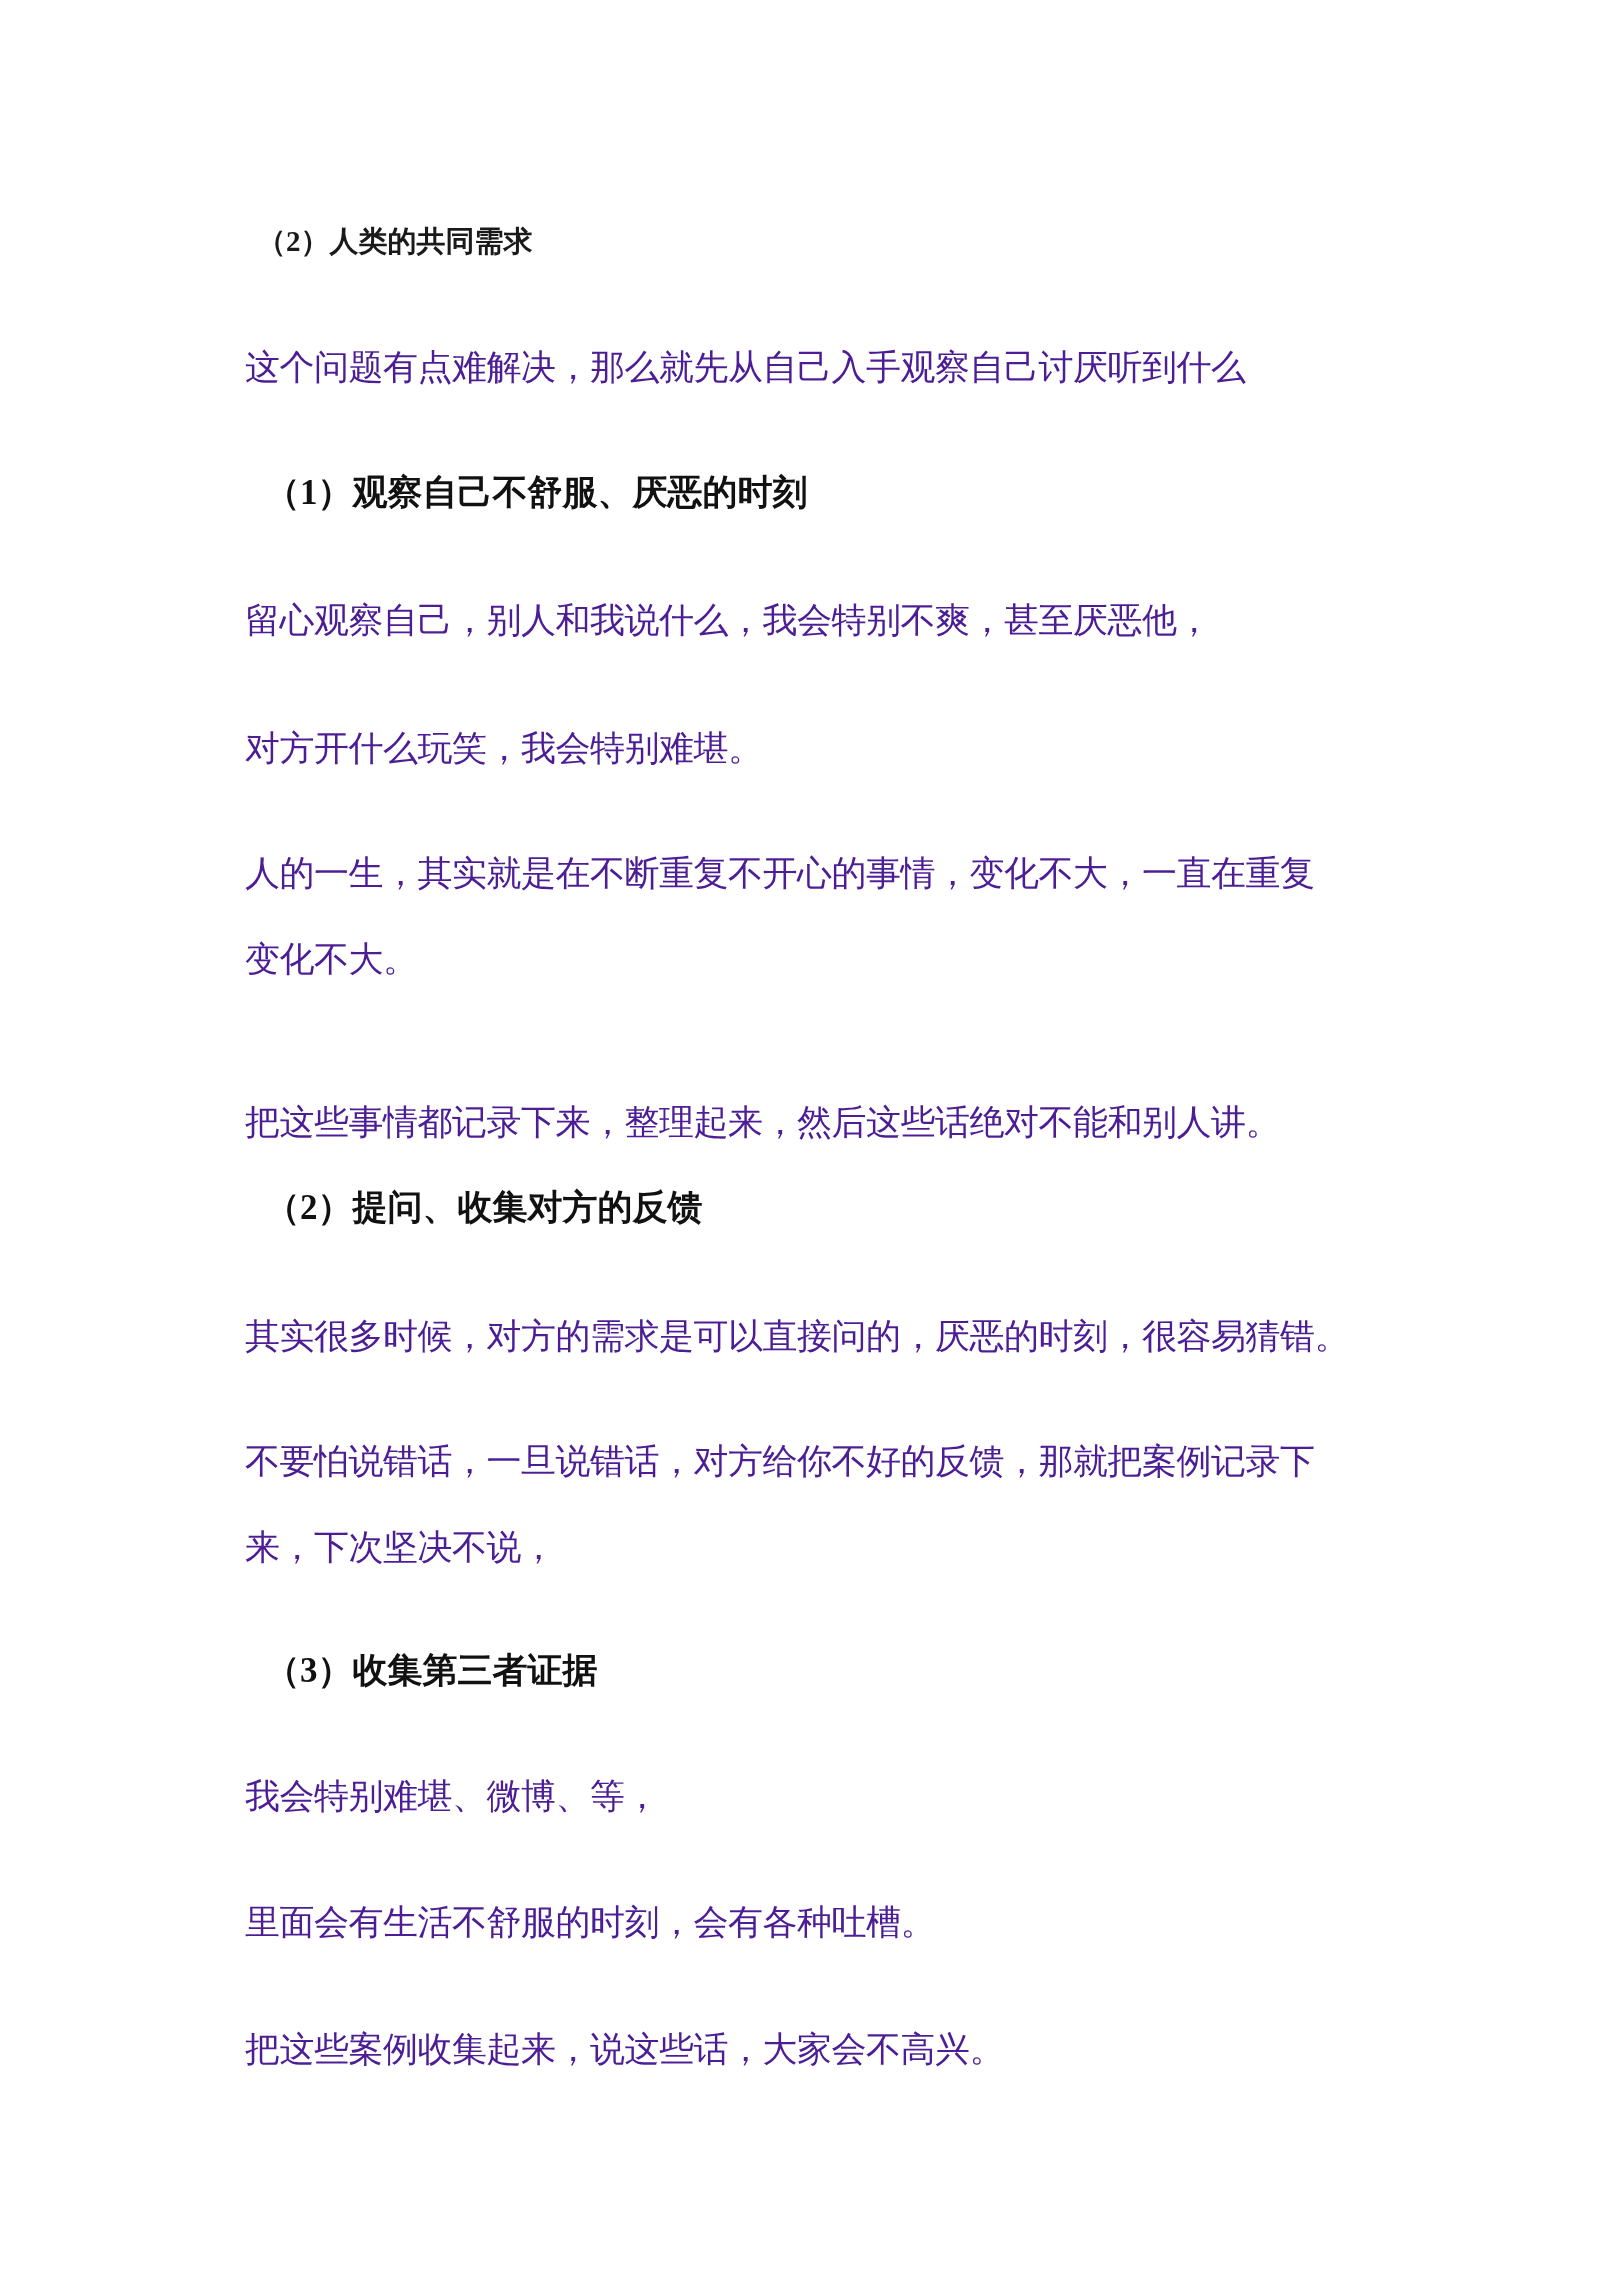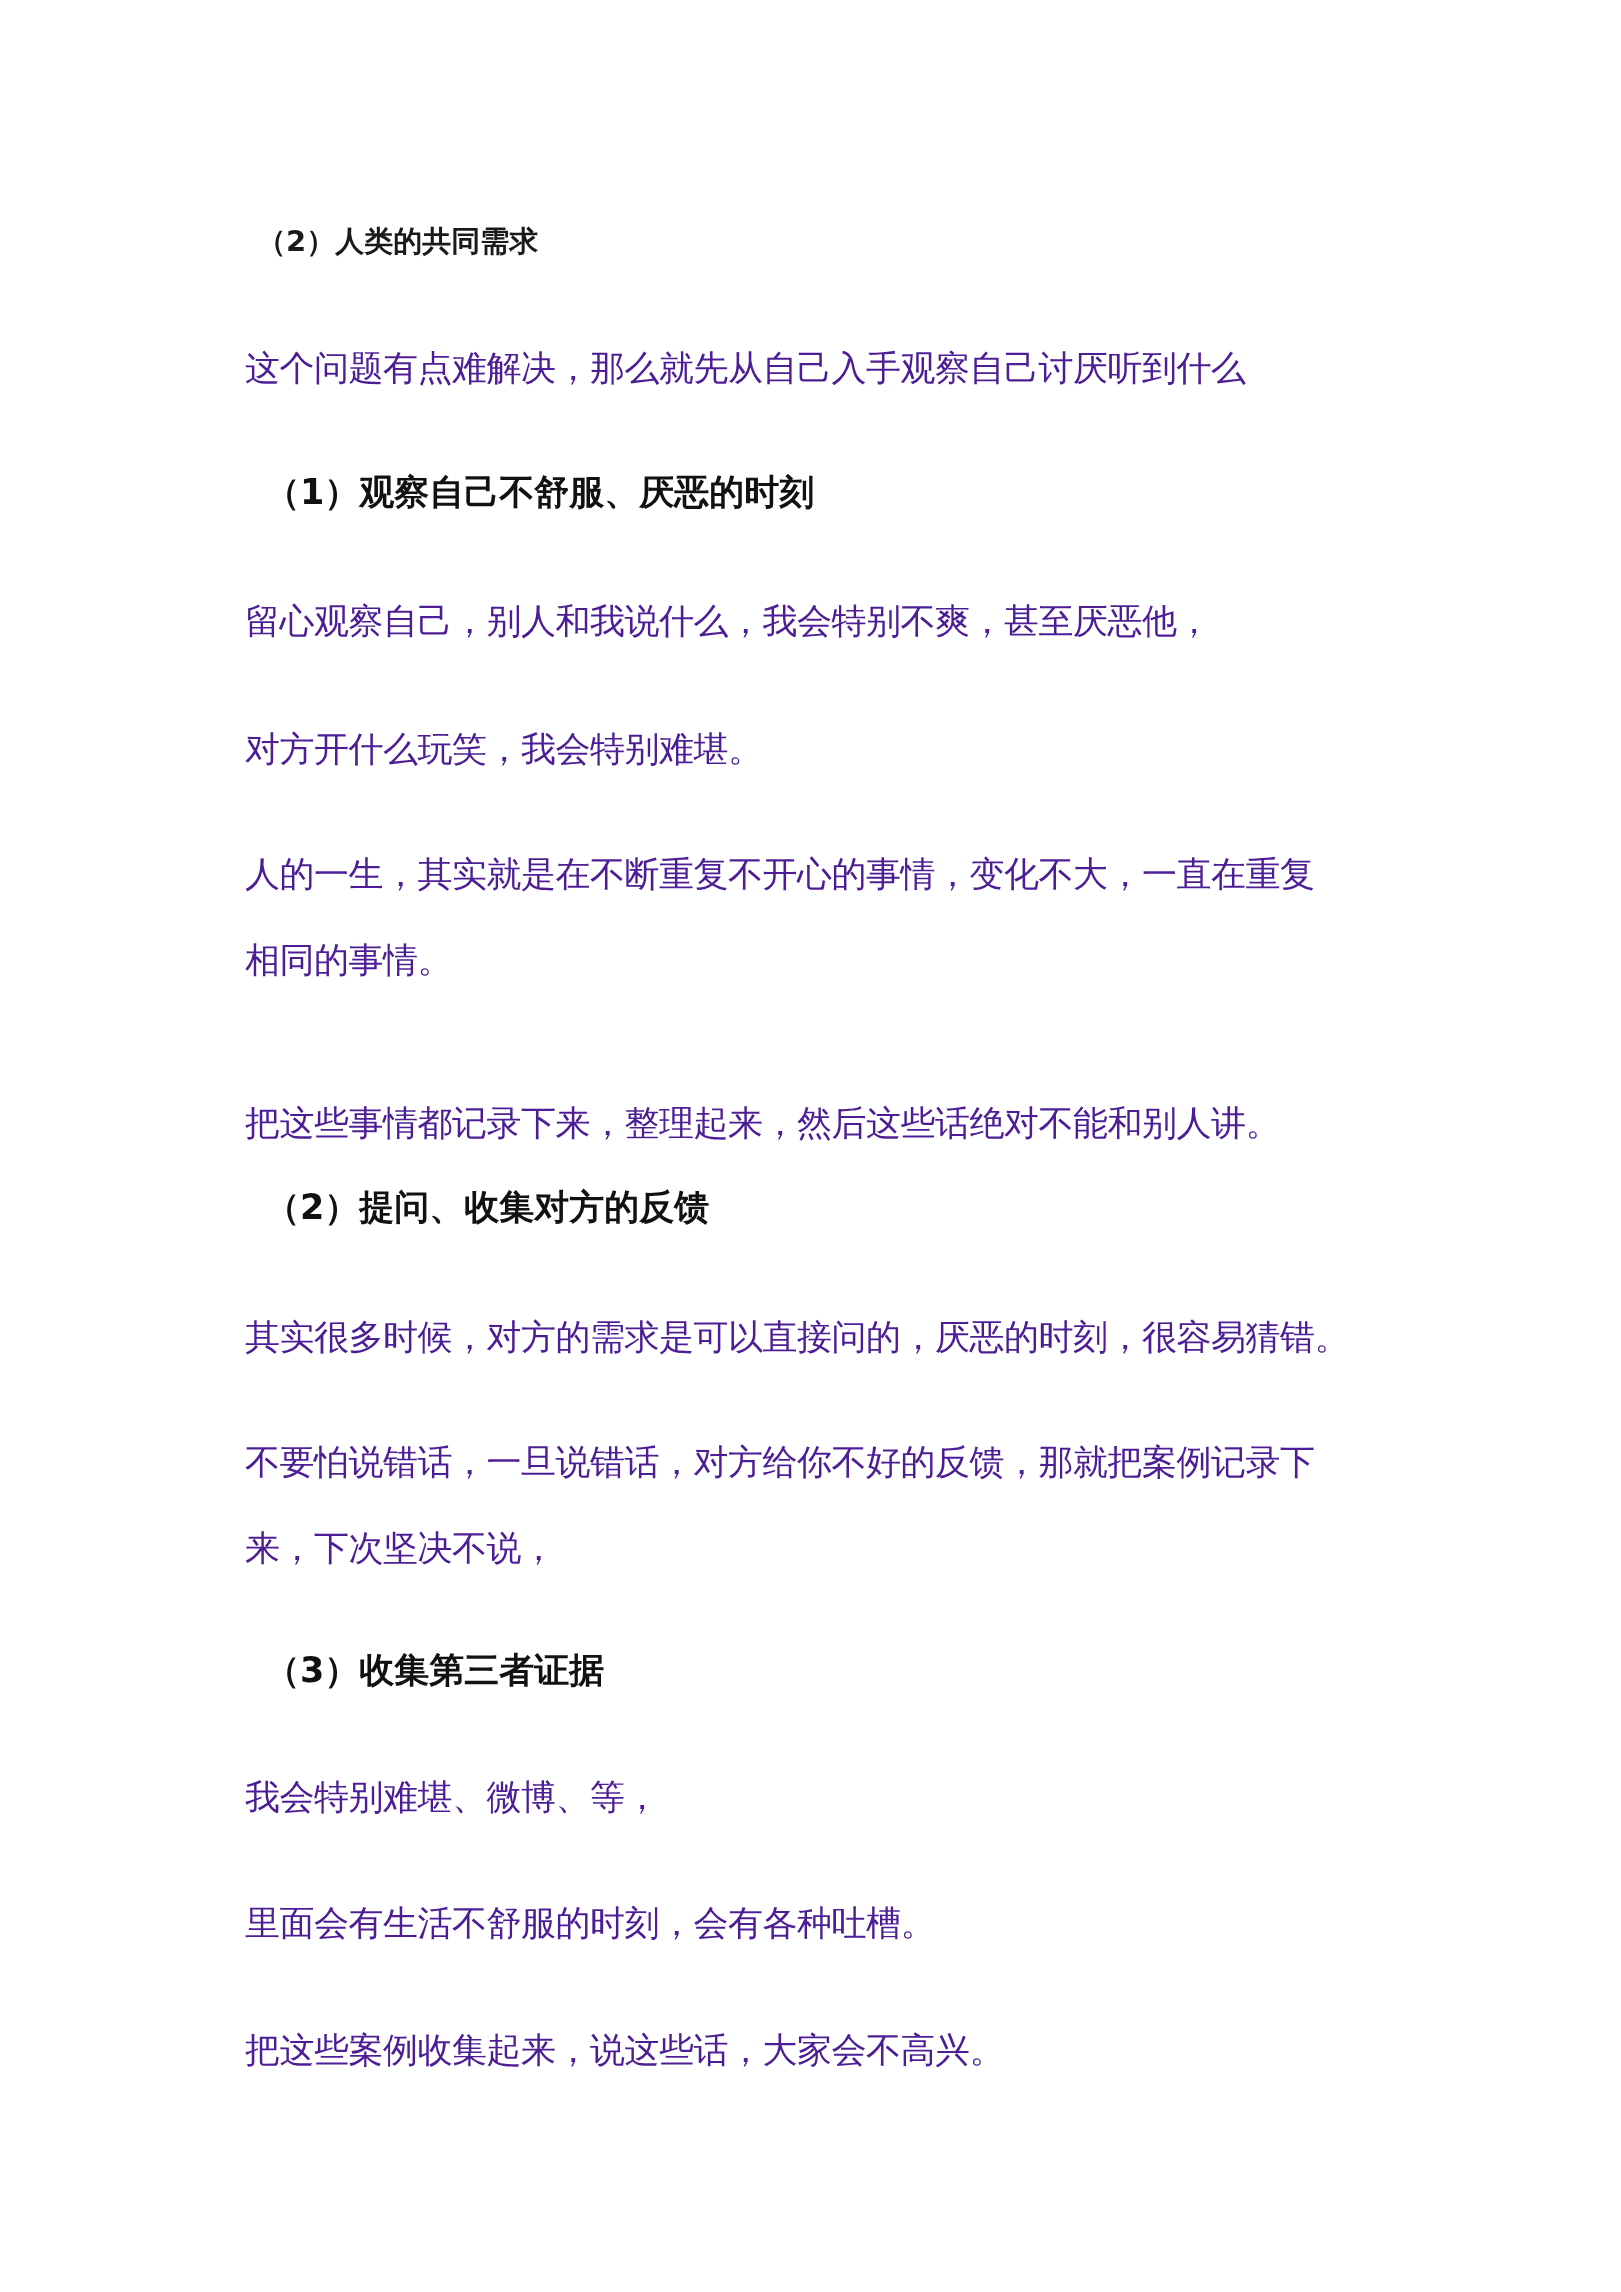--- a/index.html
+++ b/index.html
@@ -14,20 +14,21 @@
     overflow: hidden;
     font-family: "DejaVu Sans", "Liberation Sans", sans-serif;
     color: #1a1a1a;
   }
   .page {
     position: absolute;
     left: 0; top: 0;
     width: 1621px;
     height: 2202px;
     background: #ffffff;
+    font-family: Liberation Serif, serif;
   }
   .blk {
     position: absolute;
     left: 245px;
     width: 1157px;
     margin: 0;
     white-space: nowrap;
   }
   .h-small {
     font-size: 29px;
@@ -69,21 +70,21 @@
   <div class="blk p" style="top:578px;">
     <span class="line">留心观察自己，别人和我说什么，我会特别不爽，甚至厌恶他，</span>
   </div>
 
   <div class="blk p" style="top:706px;">
     <span class="line">对方开什么玩笑，我会特别难堪。</span>
   </div>
 
   <div class="blk p" style="top:831px;">
     <span class="line">人的一生，其实就是在不断重复不开心的事情，变化不大，一直在重复</span>
-    <span class="line">相同的事情。</span>
+    <span class="line">变化不大。</span>
   </div>
 
   <div class="blk p" style="top:1080px;">
     <span class="line">把这些事情都记录下来，整理起来，然后这些话绝对不能和别人讲。</span>
   </div>
 
   <div class="blk h" style="top:1184px;">（2）提问、收集对方的反馈</div>
 
   <div class="blk p" style="top:1294px;">
     <span class="line">其实很多时候，对方的需求是可以直接问的，厌恶的时刻，很容易猜错。</span>

